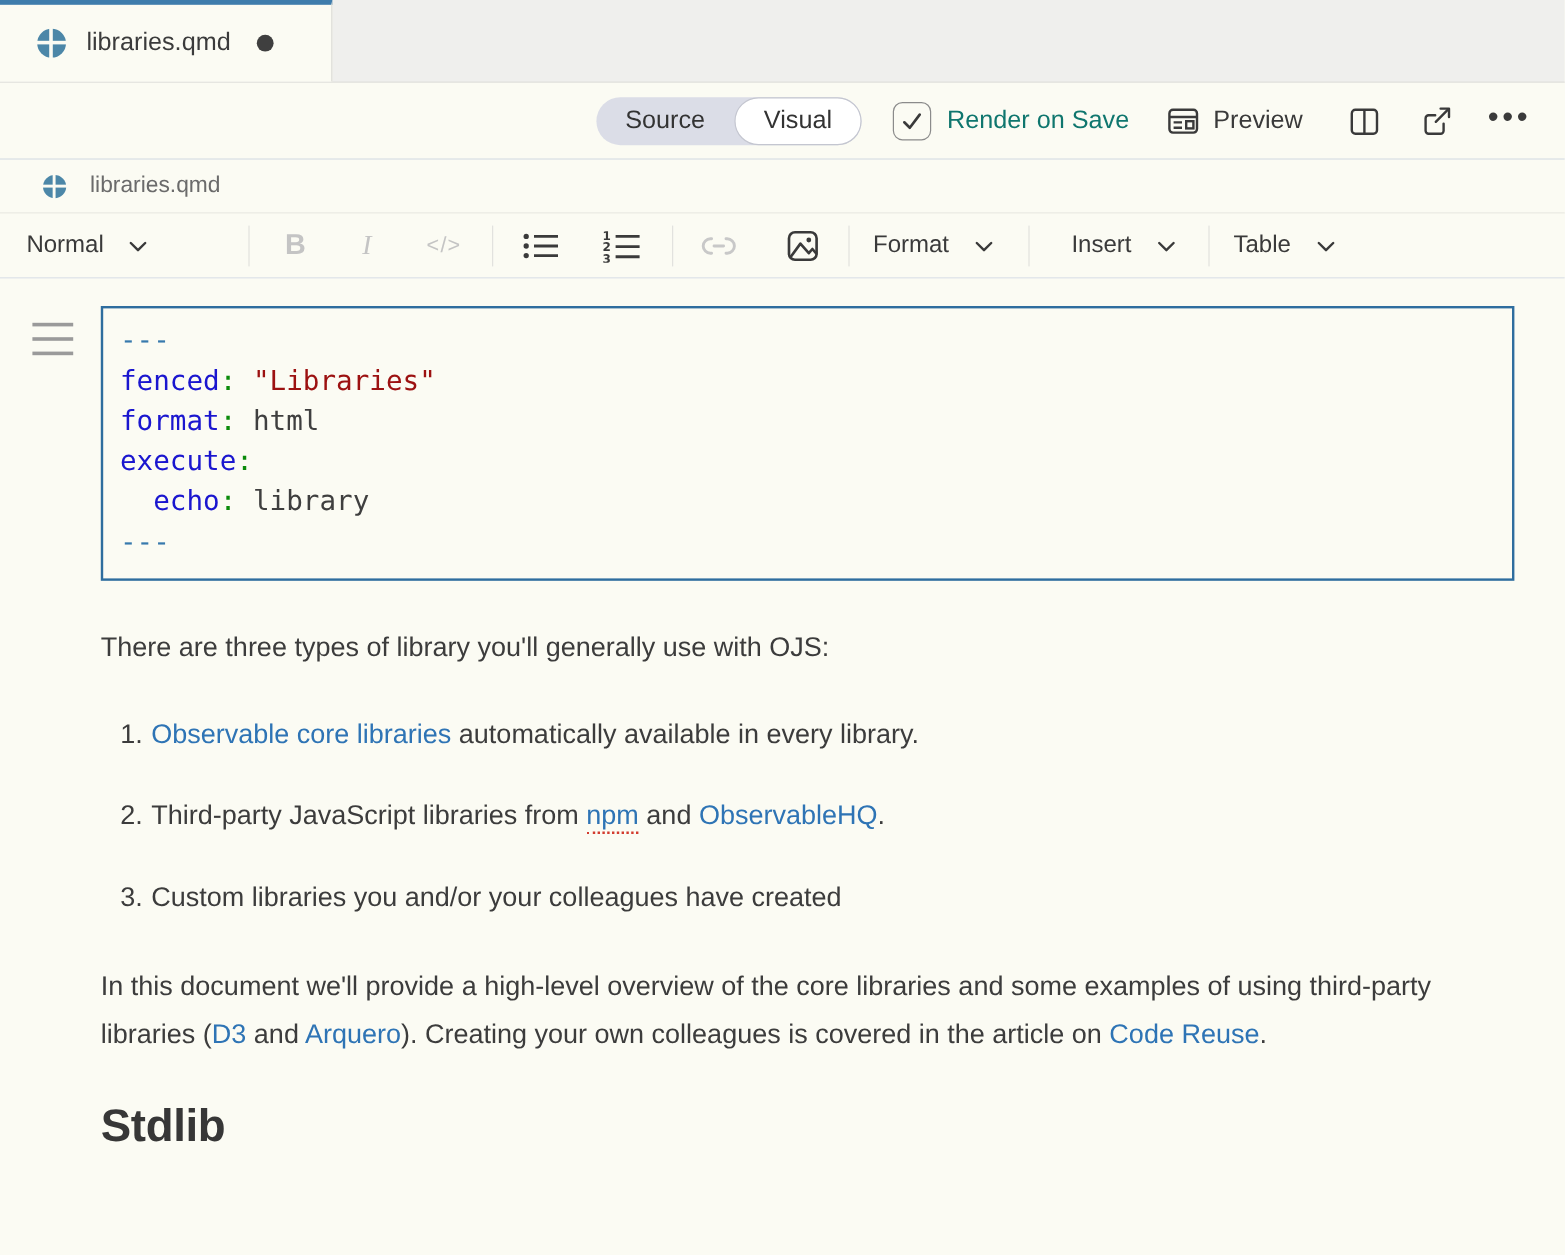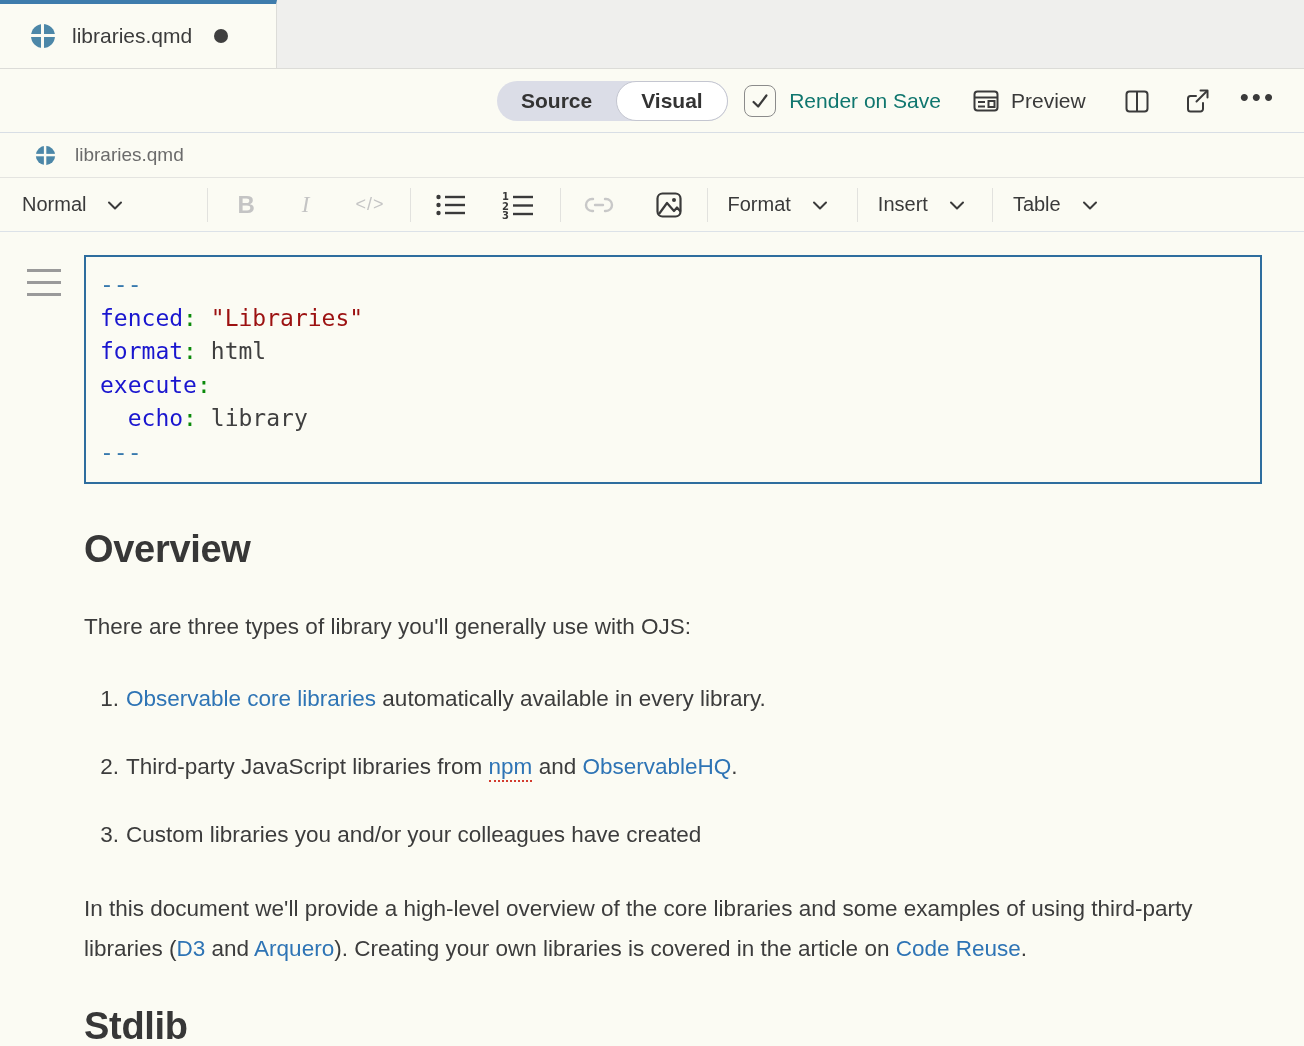--- a/index.html
+++ b/index.html
@@ -10,21 +10,21 @@
   .tab-bar { height:69px; background:#efefed; border-bottom:1px solid #dcdcd8; display:flex; }
   .tab { width:277px; height:100%; background:#fbfbf3; border-top:4px solid #3e7cac;
          border-right:1px solid #dcdcd8; display:flex; align-items:center; padding-left:30px; }
   .tab-title { font-size:21px; color:#3b3b3b; margin-left:16px; }
   .mod-dot { width:14px; height:14px; border-radius:50%; background:#3f3f3f; margin-left:22px; }
 
   
   .main-toolbar { position:relative; height:64px; background:#fbfbf3; border-bottom:1px solid #d8dee5; }
   .seg-toggle { position:absolute; left:497px; top:12px; height:40px; background:#dbdde7;
                 border-radius:20px; display:flex; align-items:center; }
-  .seg { font-size:21px; color:#333; padding:0 24px; display:flex; align-items:center; height:40px;font-weight:bold; }
+  .seg { font-size:21px; color:#333; padding:0 24px; display:flex; align-items:center; height:40px; }
   .seg.active { background:#ffffff; border:1px solid #c4c6d0; border-radius:20px; }
   .right-cluster { position:absolute; right:28px; top:0; height:64px; display:flex; align-items:center; }
   .checkbox { width:32px; height:32px; border:1.5px solid #8b8b8b; border-radius:8px;
               display:flex; align-items:center; justify-content:center; background:#fbfbf3; }
   .chk-label { font-size:21px; color:#0f766e; margin-left:13px; }
   .tool-btn { display:flex; align-items:center; border:none; background:none; cursor:pointer;
               font-family:inherit; }
   .tool-label { font-size:21px; color:#3a3a3a; margin-left:10px; }
   .gap30 { margin-left:30px;text-align:center; } .gap36 { margin-left:36px; } .gap28 { margin-left:28px; }
   .ellipsis { font-size:26px; color:#3a3a3a; letter-spacing:3px; line-height:1; padding-bottom:8px; }
@@ -201,21 +201,21 @@
 
   <div class="menu-group" style="margin-left:20px">
     <span class="menu-label">Format</span>
     <svg width="24" height="24" viewBox="0 0 24 24">
       <polyline points="6,9.5 12,15.5 18,9.5" fill="none" stroke="#3a3a3a" stroke-width="2" stroke-linecap="round" stroke-linejoin="round"></polyline>
     </svg>
   </div>
 
   <span class="divider" style="margin-left:25px"></span>
 
-  <div class="menu-group" style="margin-left:20px">
+  <div class="menu-group" style="margin-left:35px">
     <span class="menu-label">Insert</span>
     <svg width="24" height="24" viewBox="0 0 24 24">
       <polyline points="6,9.5 12,15.5 18,9.5" fill="none" stroke="#3a3a3a" stroke-width="2" stroke-linecap="round" stroke-linejoin="round"></polyline>
     </svg>
   </div>
 
   <span class="divider" style="margin-left:23px"></span>
 
   <div class="menu-group" style="margin-left:20px">
     <span class="menu-label">Table</span>
@@ -234,36 +234,35 @@
   </div>
 
   <div class="yaml-block"><span class="y-delim">---</span>
 <span class="y-key">fenced</span><span class="y-colon">:</span><span class="y-str"> "Libraries"</span>
 <span class="y-key">format</span><span class="y-colon">:</span><span class="y-val"> html</span>
 <span class="y-key">execute</span><span class="y-colon">:</span>
 <span>  </span><span class="y-key">echo</span><span class="y-colon">:</span><span class="y-val"> library</span>
 <span class="y-delim">---</span></div>
 
   <div class="doc">
-    <h1 class="h1">Overview</h1>
 
     <p class="para">There are three types of library you'll generally use with OJS:</p>
 
     <ol class="olist">
       <li>
         <span class="li-num">1.</span>
         <span><a class="doc-link">Observable core libraries</a><span> automatically available in every library.</span></span>
       </li>
       <li>
         <span class="li-num">2.</span>
         <span><span>Third-party JavaScript libraries from </span><a class="doc-link spell">npm</a><span> and </span><a class="doc-link">ObservableHQ</a><span>.</span></span>
       </li>
       <li>
         <span class="li-num">3.</span>
         <span>Custom libraries you and/or your colleagues have created</span>
       </li>
     </ol>
 
-    <p class="para" style="margin-top:8px"><span>In this document we'll provide a high-level overview of the core libraries and some examples of using third-party libraries (</span><a class="doc-link">D3</a><span> and </span><a class="doc-link">Arquero</a><span>). Creating your own libraries is covered in the article on </span><a class="doc-link">Code Reuse</a><span>.</span></p>
+    <p class="para" style="margin-top:8px"><span>In this document we'll provide a high-level overview of the core libraries and some examples of using third-party libraries (</span><a class="doc-link">D3</a><span> and </span><a class="doc-link">Arquero</a><span>). Creating your own colleagues is covered in the article on </span><a class="doc-link">Code Reuse</a><span>.</span></p>
 
     <h1 class="h1 h1-bottom">Stdlib</h1>
   </div>
 </div>
 
 </body></html>

